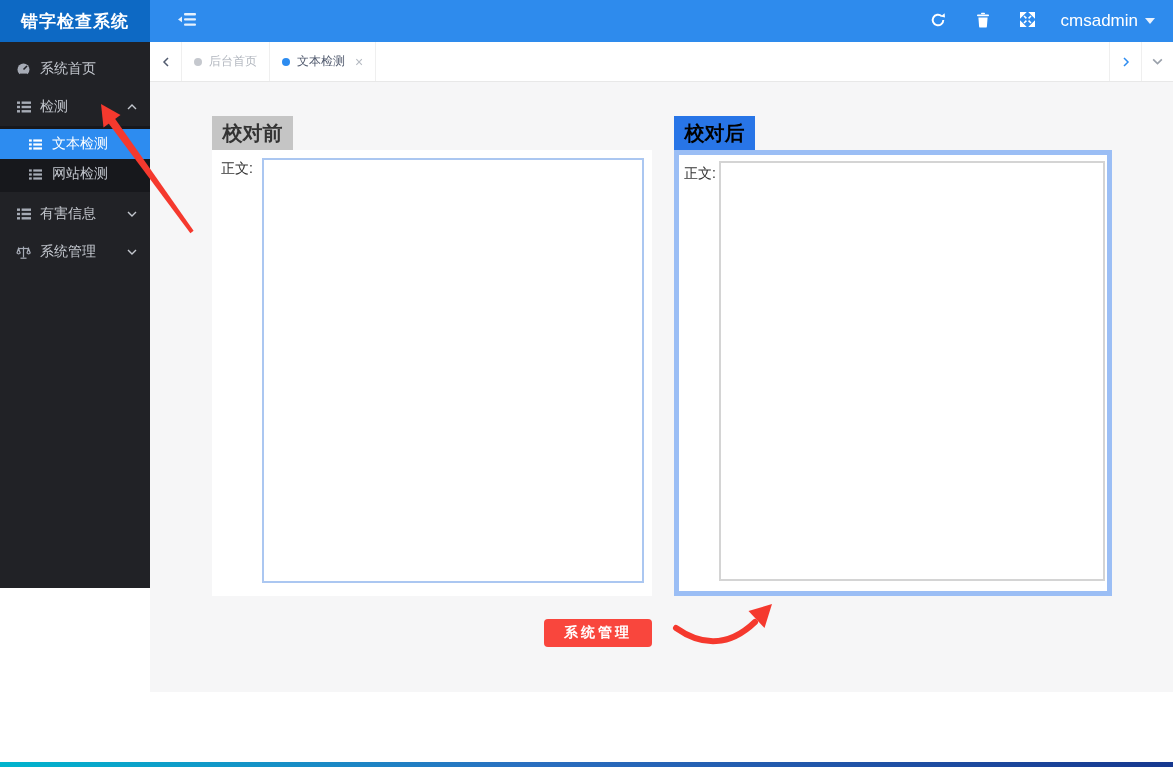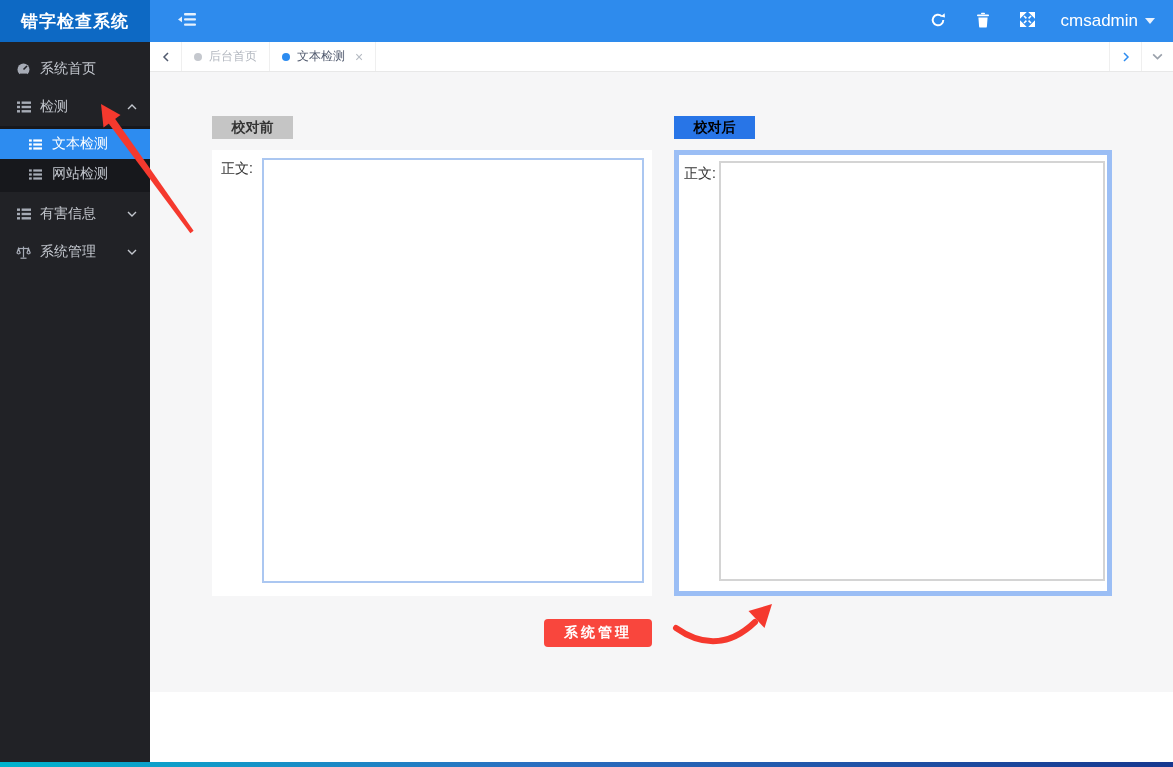--- a/index.html
+++ b/index.html
@@ -3,21 +3,21 @@
 <meta charset="utf-8">
 <style>
   * { margin:0; padding:0; box-sizing:border-box; }
   html,body { width:1173px; height:767px; }
   body {
     position:relative; overflow:hidden; background:#fff;
     font-family:"Liberation Sans","DejaVu Sans",sans-serif;
   }
 
   
-  .sidebar { position:absolute; left:0; top:0; width:150px; height:762px; background:#212226; z-index:2; }
+  .sidebar { position:absolute; left:0; top:0; width:150px; height:588px; background:#212226; z-index:2; }
   .logo {
     height:42px; background:#0d69c4; color:#fff; font-weight:bold; font-size:17px;
     display:flex; align-items:center; justify-content:center; letter-spacing:1px;
   }
   .nav { padding-top:8px; }
   .nav-item {
     height:38px; display:flex; align-items:center; gap:9px;
     padding:0 12px 0 16px; color:#c3c7ce; font-size:14px; cursor:pointer; white-space:nowrap;
   }
   .nav-item .chev { margin-left:auto; display:flex; }
@@ -31,42 +31,42 @@
     position:absolute; left:150px; top:0; right:0; height:42px; background:#2e8bed;
     display:flex; align-items:center; padding:0 18px 0 24px;
   }
   .icon-btn { background:none; border:none; cursor:pointer; display:flex; align-items:center; padding:4px; }
   .topbar-right { margin-left:auto; display:flex; align-items:center; gap:22px; }
   .user { display:flex; align-items:center; gap:7px; color:#fff; font-size:17px; cursor:pointer; }
   .caret-down { width:0; height:0; border-left:5px solid transparent; border-right:5px solid transparent; border-top:6px solid #eaf2fd; }
 
   
   .tabbar {
-    position:absolute; left:150px; top:42px; right:0; height:30px; background:#fff;
+    position:absolute; left:150px; top:42px; right:0; height:40px; background:#fff;
     border-bottom:1px solid #e8e8e8; display:flex; align-items:stretch; z-index:1;
   }
   .tab-nav { width:32px; display:flex; align-items:center; justify-content:center; border-right:1px solid #efefef; background:#fff; border-top:none;border-bottom:none;border-left:none; cursor:pointer; }
   .tab-nav.right { border-right:none; border-left:1px solid #efefef; }
   .tab {
     display:flex; align-items:center; gap:7px; padding:0 12px;
     border-right:1px solid #efefef; font-size:12px; cursor:pointer;
   }
   .tab .dot { width:8px; height:8px; border-radius:50%; }
   .tab.inactive { color:#b2b7bf; }
   .tab.inactive .dot { background:#c5c8ce; }
   .tab.active { color:#515a6e; }
   .tab.active .dot { background:#2d8cf0; }
   .tab-close { color:#b5bac2; font-size:14px; margin-left:3px; line-height:1; }
   .tab-spacer { flex:1; }
 
   
   .content { position:absolute; left:150px; top:72px; width:1023px; height:620px; background:#f6f6f7; }
   .tag {
-    position:absolute; width:81px; height:23px; display:flex; align-items:center; justify-content:center;
-    font-size:14px; font-weight:bold;
+    position:absolute; width:81px; height:34px; display:flex; align-items:center; justify-content:center;
+    font-size:20px; font-weight:bold;
   }
   .tag-before { left:62px; top:44px; background:#c5c5c5; color:#333; }
   .tag-after  { left:524px; top:44px; background:#2875e7; color:#000000; }
   .panel { position:absolute; background:#fff; }
   .panel-before { left:62px; top:78px; width:440px; height:446px; }
   .panel-after  { left:524px; top:78px; width:438px; height:446px; border:5px solid #9bbef5; }
   .field-label { position:absolute; font-size:14px; color:#333; }
   .panel-before .field-label { left:9px; top:10px; }
   .panel-after  .field-label { left:5px; top:10px; }
   .panel textarea { position:absolute; background:#fff; resize:none; outline:none; font-size:13px; font-family:inherit; }

